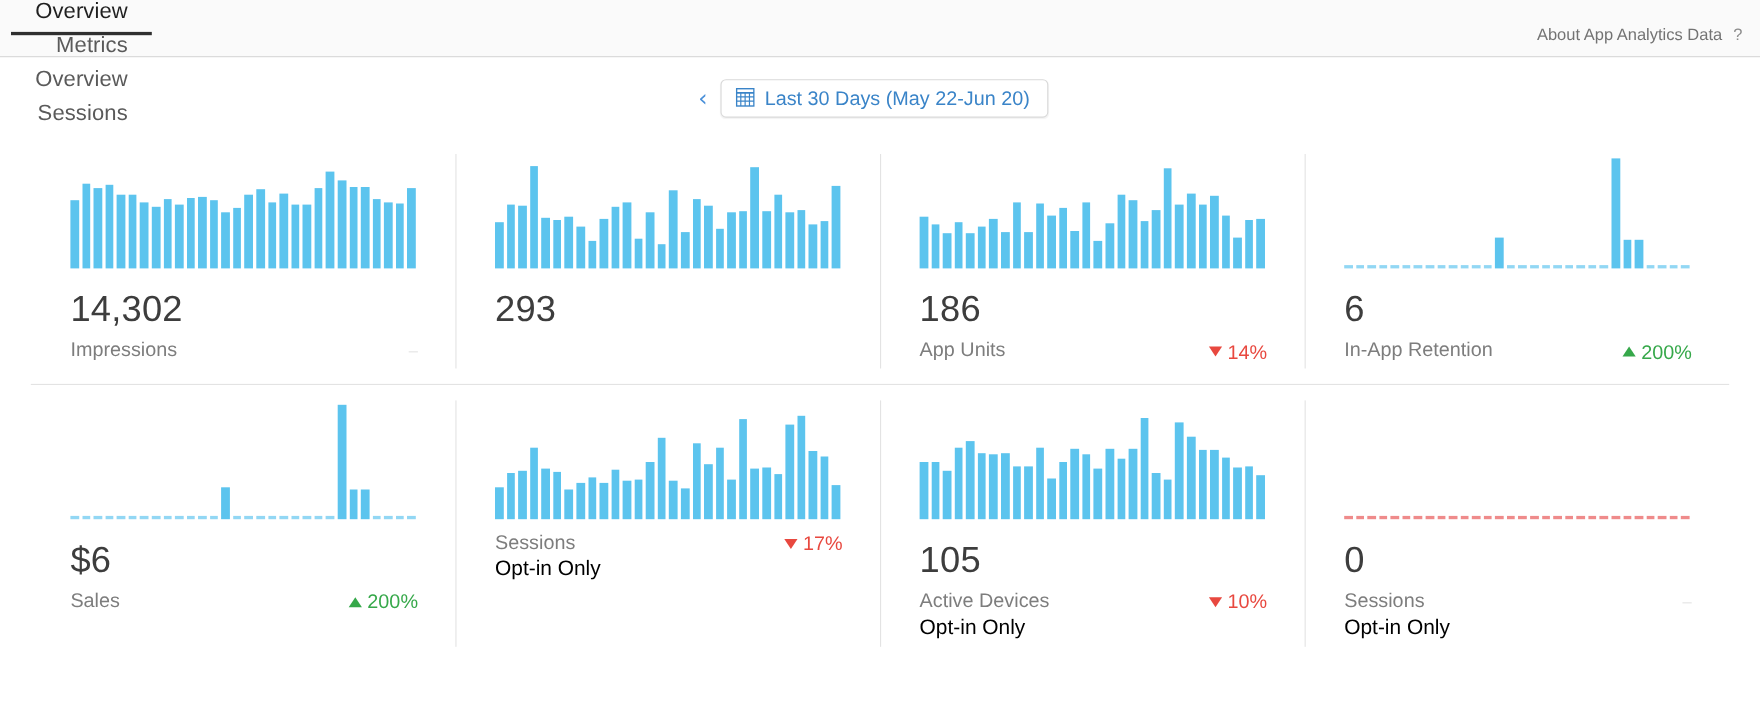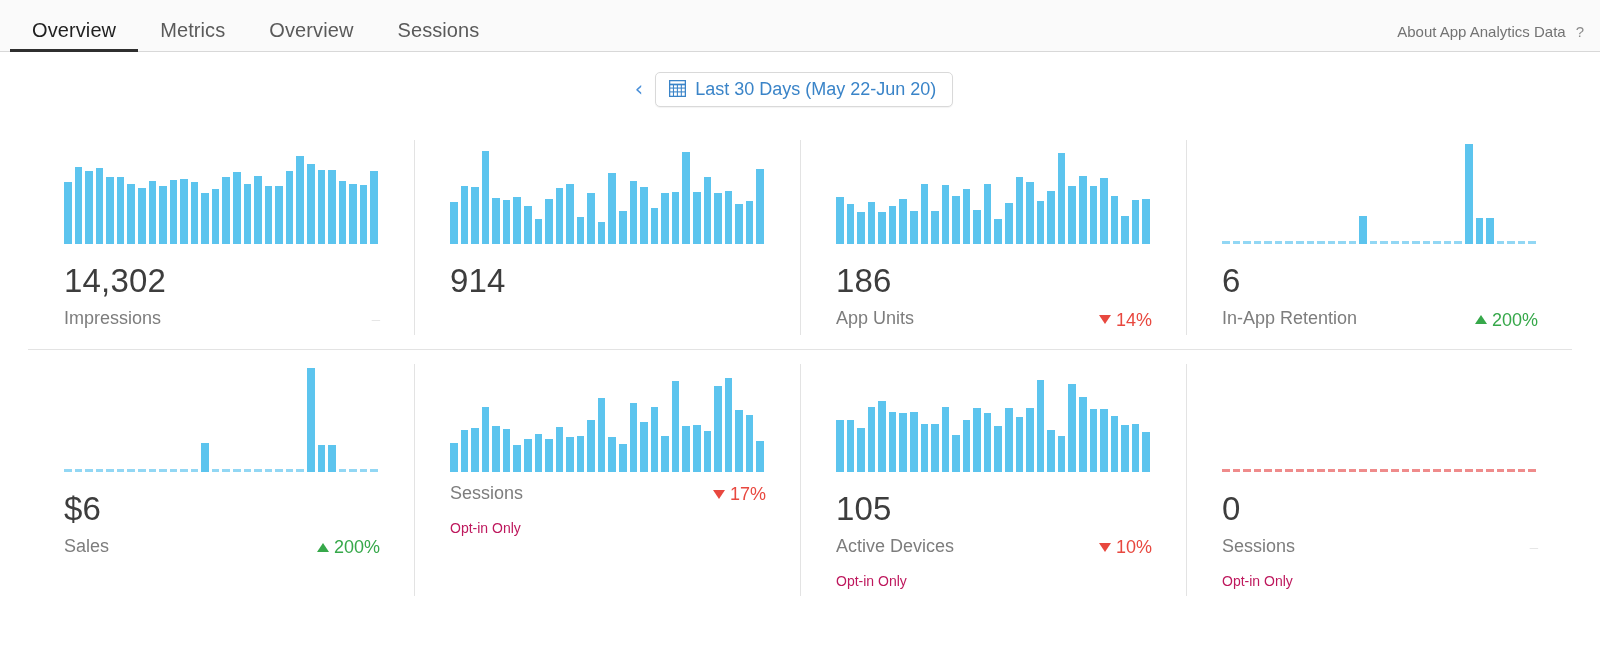--- a/index.html
+++ b/index.html
@@ -23,20 +23,21 @@
     background: #fafafa;
     border-bottom: 1px solid #d8d8d8;
     display: flex;
     align-items: flex-end;
   }
   .tabs {
     display: flex;
     align-items: flex-end;
     padding-left: 10px;
     height: 100%;
+    flex-direction: column;
   }
   .tab {
     position: relative;
     font-size: 20px;
     color: #5a5a5a;
     padding: 0 22px 11px 22px;
     cursor: pointer;
     line-height: 1;
     letter-spacing: .1px;
     white-space: nowrap;
@@ -189,23 +190,23 @@
     padding-right: 8px;
   }
   .metric-label-wrap { min-width: 0; }
   .metric-label {
     font-size: 18px;
     color: #7d7d7d;
     line-height: 1.15;
     white-space: nowrap;
   }
   .metric-sub {
-    font-size: 14px;
-    color: #be185d;
-    margin-top: 18px;
+    font-size: 19px;
+    color: #000000;
+    margin-top: 5px;
     line-height: 1.1;
     white-space: nowrap;
   }
   .delta {
     font-size: 18px;
     white-space: nowrap;
     line-height: 1;
     display: inline-flex;
     align-items: center;
     gap: 5px;
@@ -328,21 +329,21 @@
           <div class="bar" style="height: 52%; background: rgb(92, 196, 238);"></div>
           <div class="bar" style="height: 92%; background: rgb(92, 196, 238);"></div>
           <div class="bar" style="height: 52%; background: rgb(92, 196, 238);"></div>
           <div class="bar" style="height: 67%; background: rgb(92, 196, 238);"></div>
           <div class="bar" style="height: 51%; background: rgb(92, 196, 238);"></div>
           <div class="bar" style="height: 53%; background: rgb(92, 196, 238);"></div>
           <div class="bar" style="height: 40%; background: rgb(92, 196, 238);"></div>
           <div class="bar" style="height: 43%; background: rgb(92, 196, 238);"></div>
           <div class="bar" style="height: 75%; background: rgb(92, 196, 238);"></div>
         </div>
-      <div class="metric-value">914</div>
+      <div class="metric-value">293</div>
     </div>
 
     <div class="card">
       <div class="spark">
           <div class="bar" style="height: 47%; background: rgb(92, 196, 238);"></div>
           <div class="bar" style="height: 40%; background: rgb(92, 196, 238);"></div>
           <div class="bar" style="height: 32%; background: rgb(92, 196, 238);"></div>
           <div class="bar" style="height: 42%; background: rgb(92, 196, 238);"></div>
           <div class="bar" style="height: 32%; background: rgb(92, 196, 238);"></div>
           <div class="bar" style="height: 38%; background: rgb(92, 196, 238);"></div>

